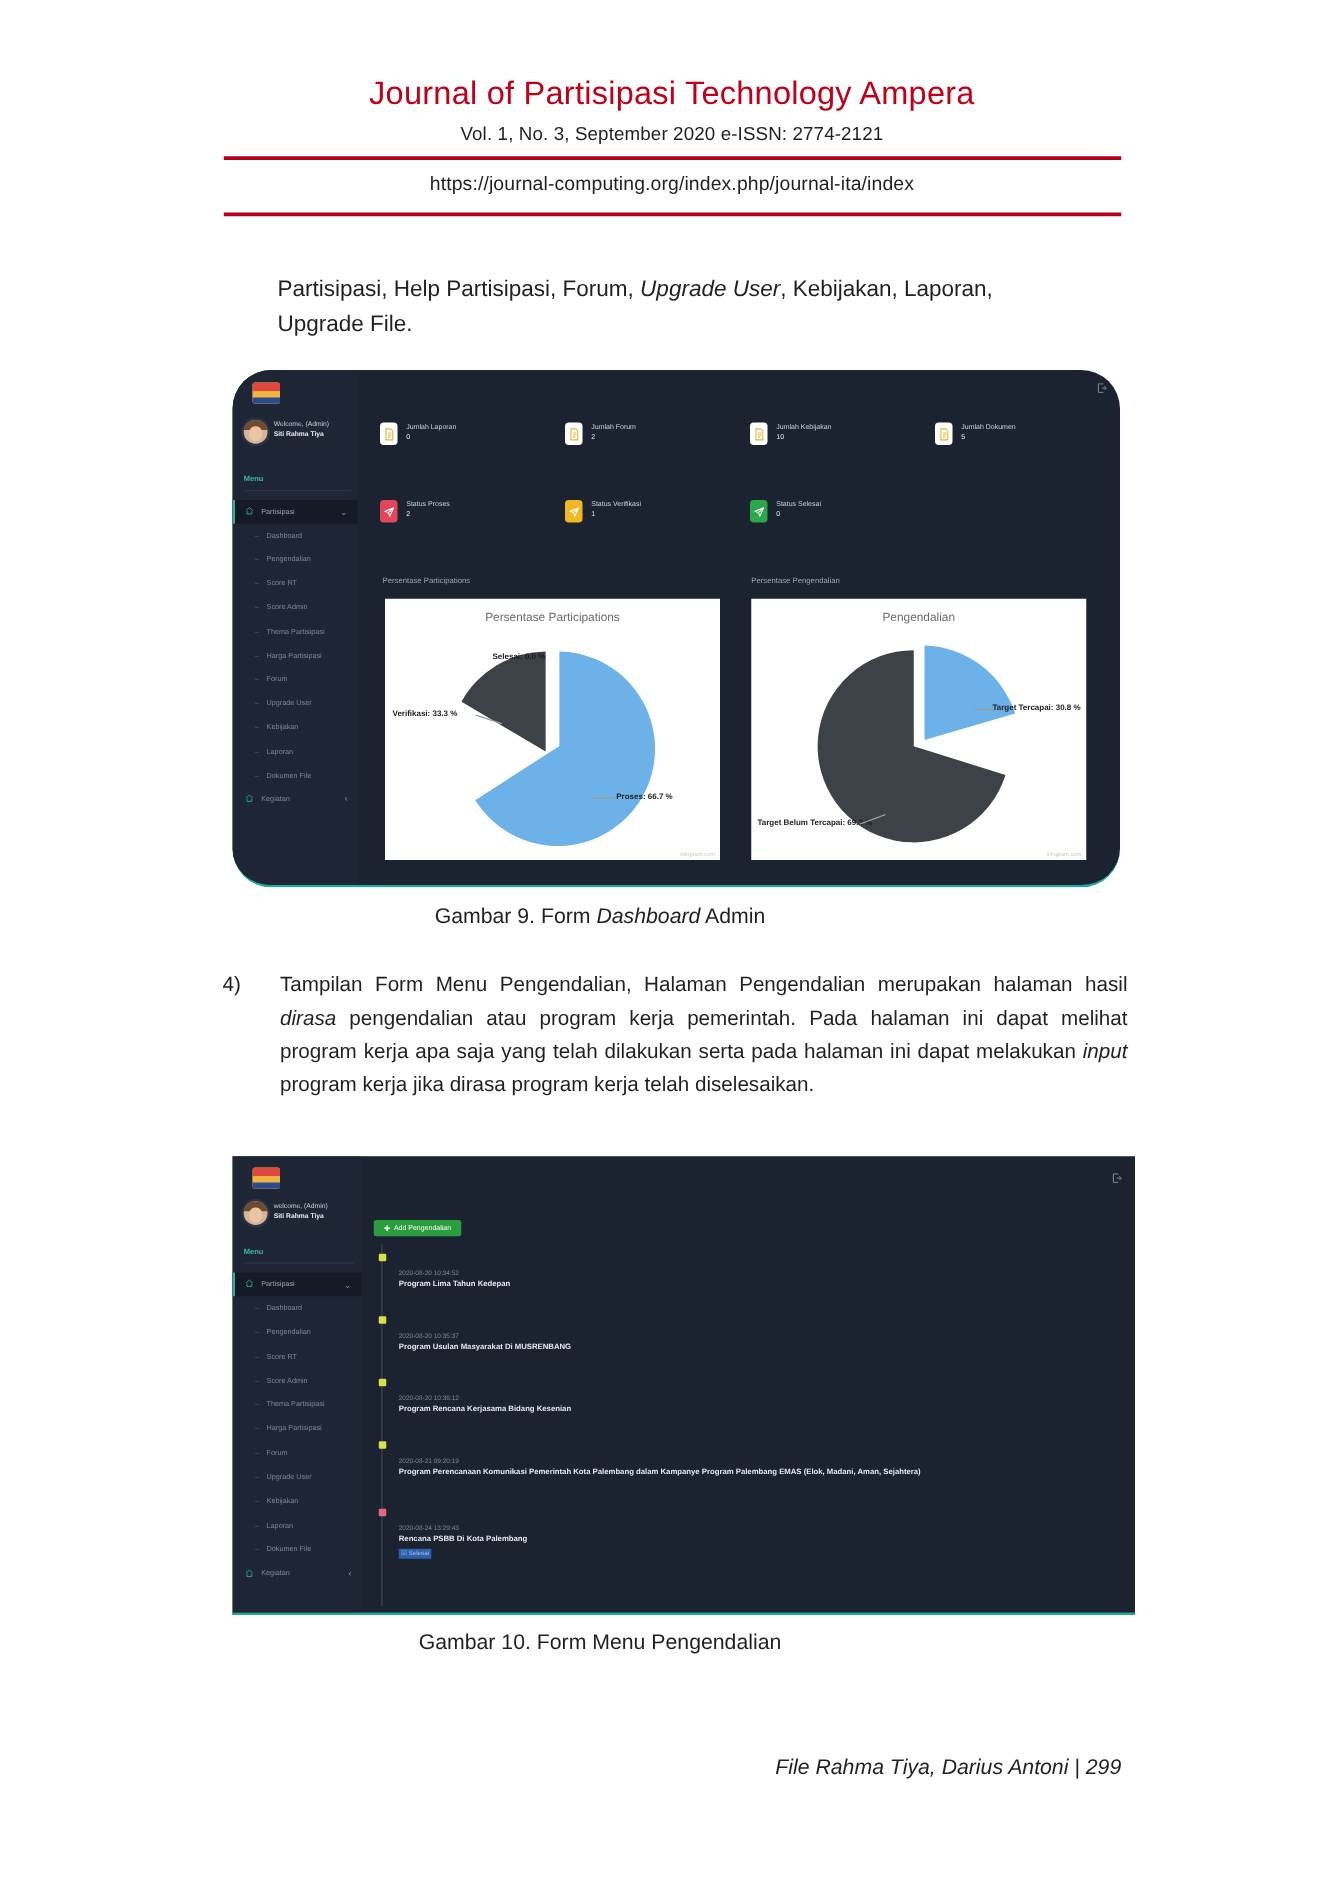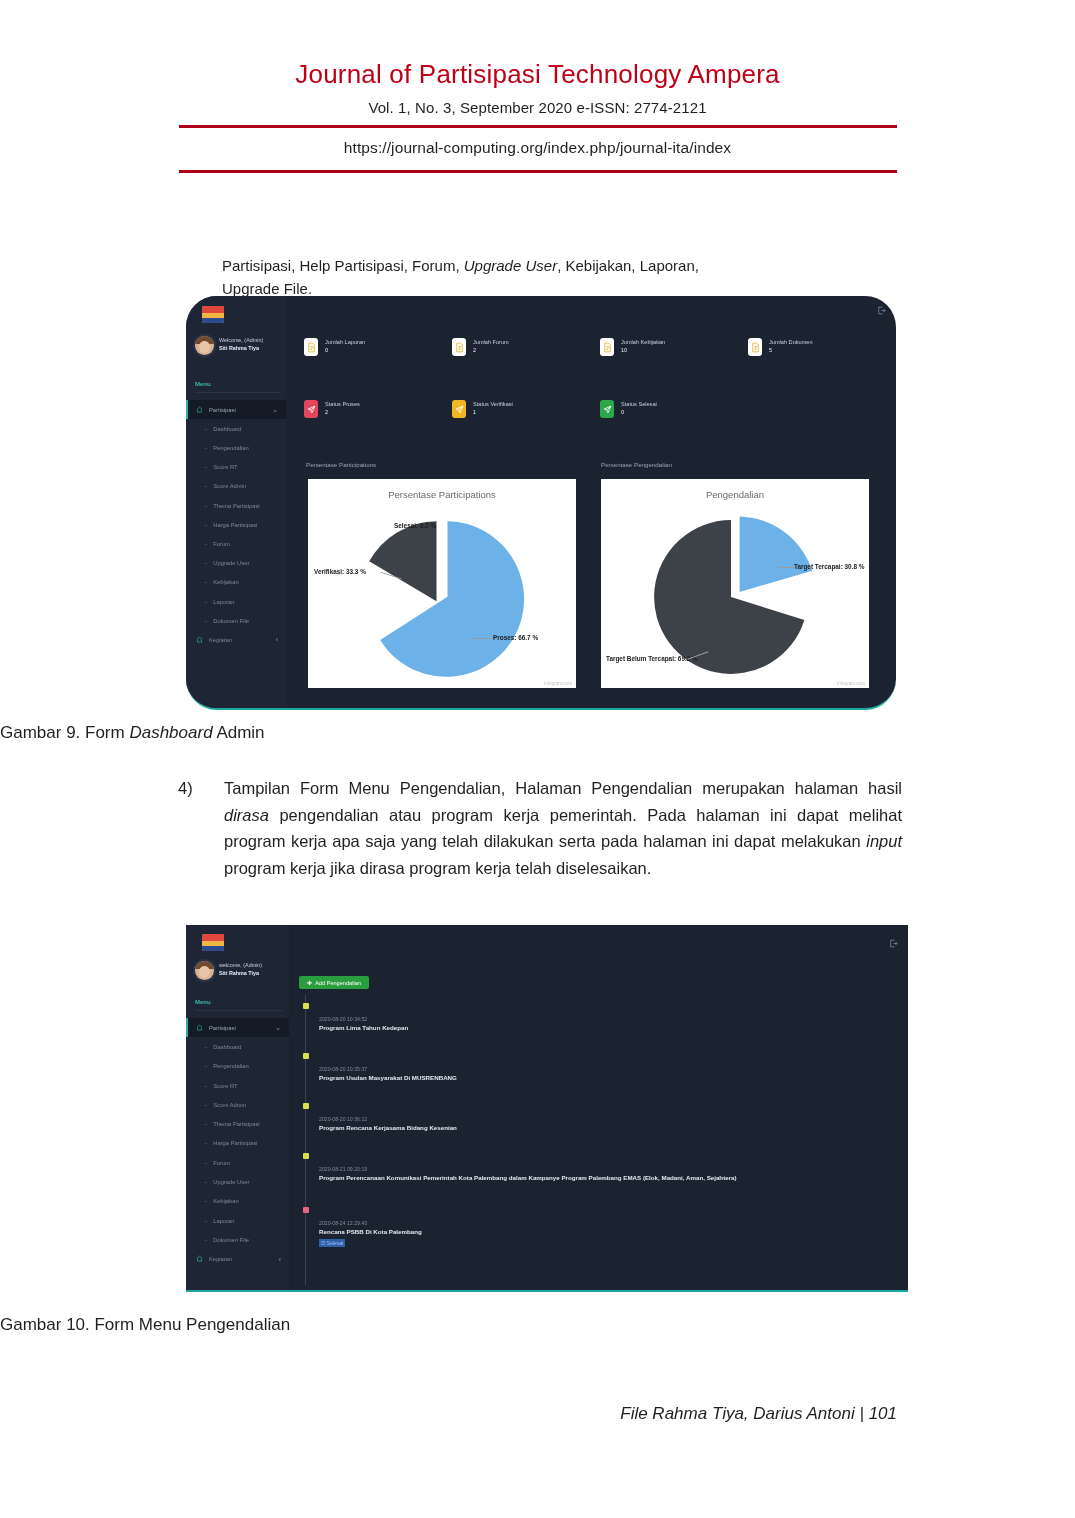--- a/index.html
+++ b/index.html
@@ -13,30 +13,30 @@
   
   .jhead{position:absolute;left:0;top:60px;width:1075px;text-align:center;}
   .jtitle{font-size:26px;color:#c00018;font-weight:400;letter-spacing:.2px;line-height:1.15;}
   .jsub{font-size:15px;color:#231f20;margin-top:9px;letter-spacing:.1px;}
   .rule{width:718px;height:3px;background:#b10019;margin:9px auto 0 auto;}
   .jurl{font-size:15.5px;color:#231f20;margin-top:11px;letter-spacing:.1px;}
   .rule2{width:718px;height:3px;background:#b10019;margin:13px auto 0 auto;}
 
   
   .bodytext{position:absolute;left:222px;top:218px;width:680px;
-    font-size:15px;line-height:1.55;color:#231f20;margin-top:36px;}
+    font-size:18px;line-height:1.55;color:#231f20;}
   .para{position:absolute;left:178px;top:775px;width:724px;font-size:16.5px;
     line-height:1.62;color:#231f20;text-align:justify;}
   .para .marker{position:absolute;left:0;top:0;width:42px;}
   .para .ptxt{margin-left:46px;display:block;}
   i{font-style:italic;}
 
-  .caption{position:absolute;width:960px;font-size:17px;color:#231f20;}
+  .caption{position:absolute;width:960px;text-align:center;font-size:17px;color:#231f20;}
   .cap9{top:723px;}
-  .cap10{top:1304px;margin-top:11px;}
+  .cap10{top:1304px;}
 
   .footer{position:absolute;right:178px;top:1404px;font-size:17px;font-style:italic;color:#231f20;}
 
   
   .shot{position:absolute;background:#1b2230;overflow:hidden;
         border-bottom:2px solid #1fa89b;}
   .shot .sidebar{position:absolute;left:0;top:0;bottom:0;background:#1e2636;}
   .shot .logo{position:absolute;border-radius:2px;overflow:hidden;background:#f2b544;}
   .logo .lrow1{height:42%;background:#e0483f;}
   .logo .lrow2{height:30%;background:#f2b544;}
@@ -451,15 +451,15 @@
         <div class="tdot pink" style="left: 117px; top: 282px;"></div>
         <div class="tentry" style="left: 133px; top: 294px; width: 575px; font-size: 5.2px; line-height: 1.6;"><span class="ts">2020-08-24 13:29:43</span><span class="tt" style="font-size:6.2px;">Rencana PSBB Di Kota Palembang</span><span class="tlink" style="font-size:5px;padding:0 2px;margin-top:2px;">☑ Selesai</span></div>
       </div>
   </div>
 
   <div class="caption cap10">Gambar 10. Form Menu Pengendalian</div>
 
   <div class="footer">
     <span>File Rahma Tiya, Darius Antoni</span>
     <span>|</span>
-    <span>101</span>
+    <span>299</span>
   </div>
 </div>
 
 </body></html>

